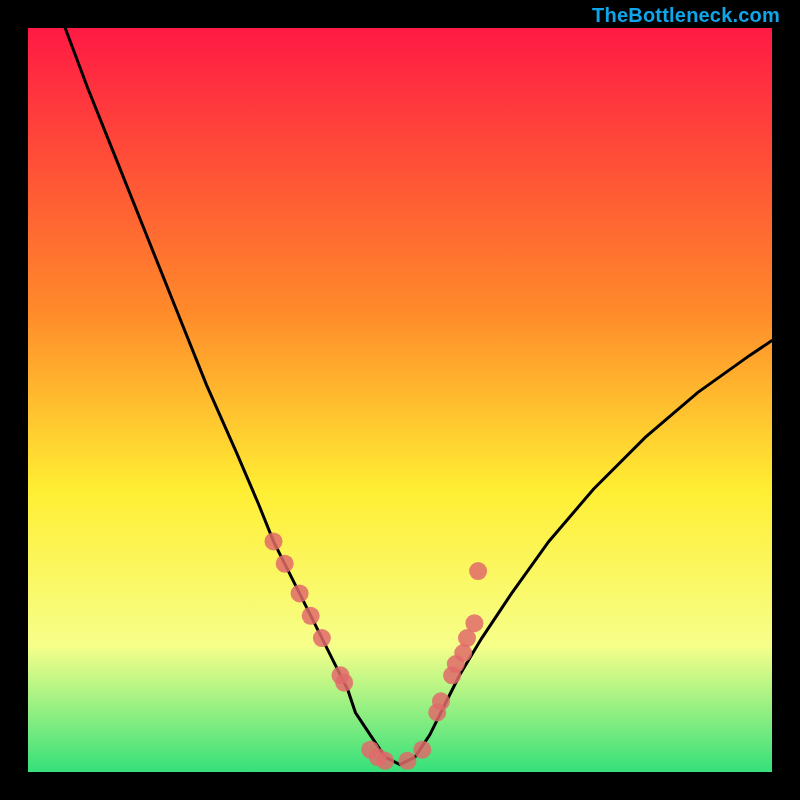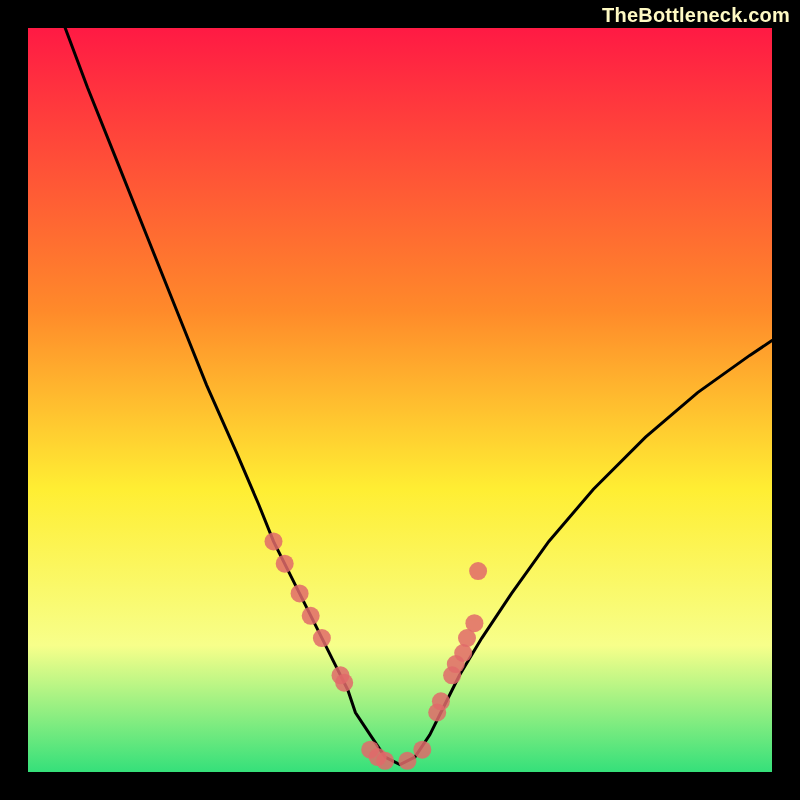--- a/index.html
+++ b/index.html
@@ -21,25 +21,25 @@
   .plot {
     position: absolute;
     left: 0;
     top: 0;
     width: 744px;
     height: 744px;
   }
   .watermark {
     position: absolute;
     top: 4px;
-    right: 10px;
+    right: 20px;
     font-family: Arial, Helvetica, sans-serif;
     font-size: 20px;
     font-weight: bold;
-    color: #fef9c3;
+    color: #0ea5e9;
     letter-spacing: 0.2px;
   }
 </style>
 </head>
 <body>
 
 <div class="frame">
   <svg class="plot" viewBox="0 0 744 744">
     <defs>
       <linearGradient id="bg-grad" x1="0" y1="0" x2="0" y2="1">

